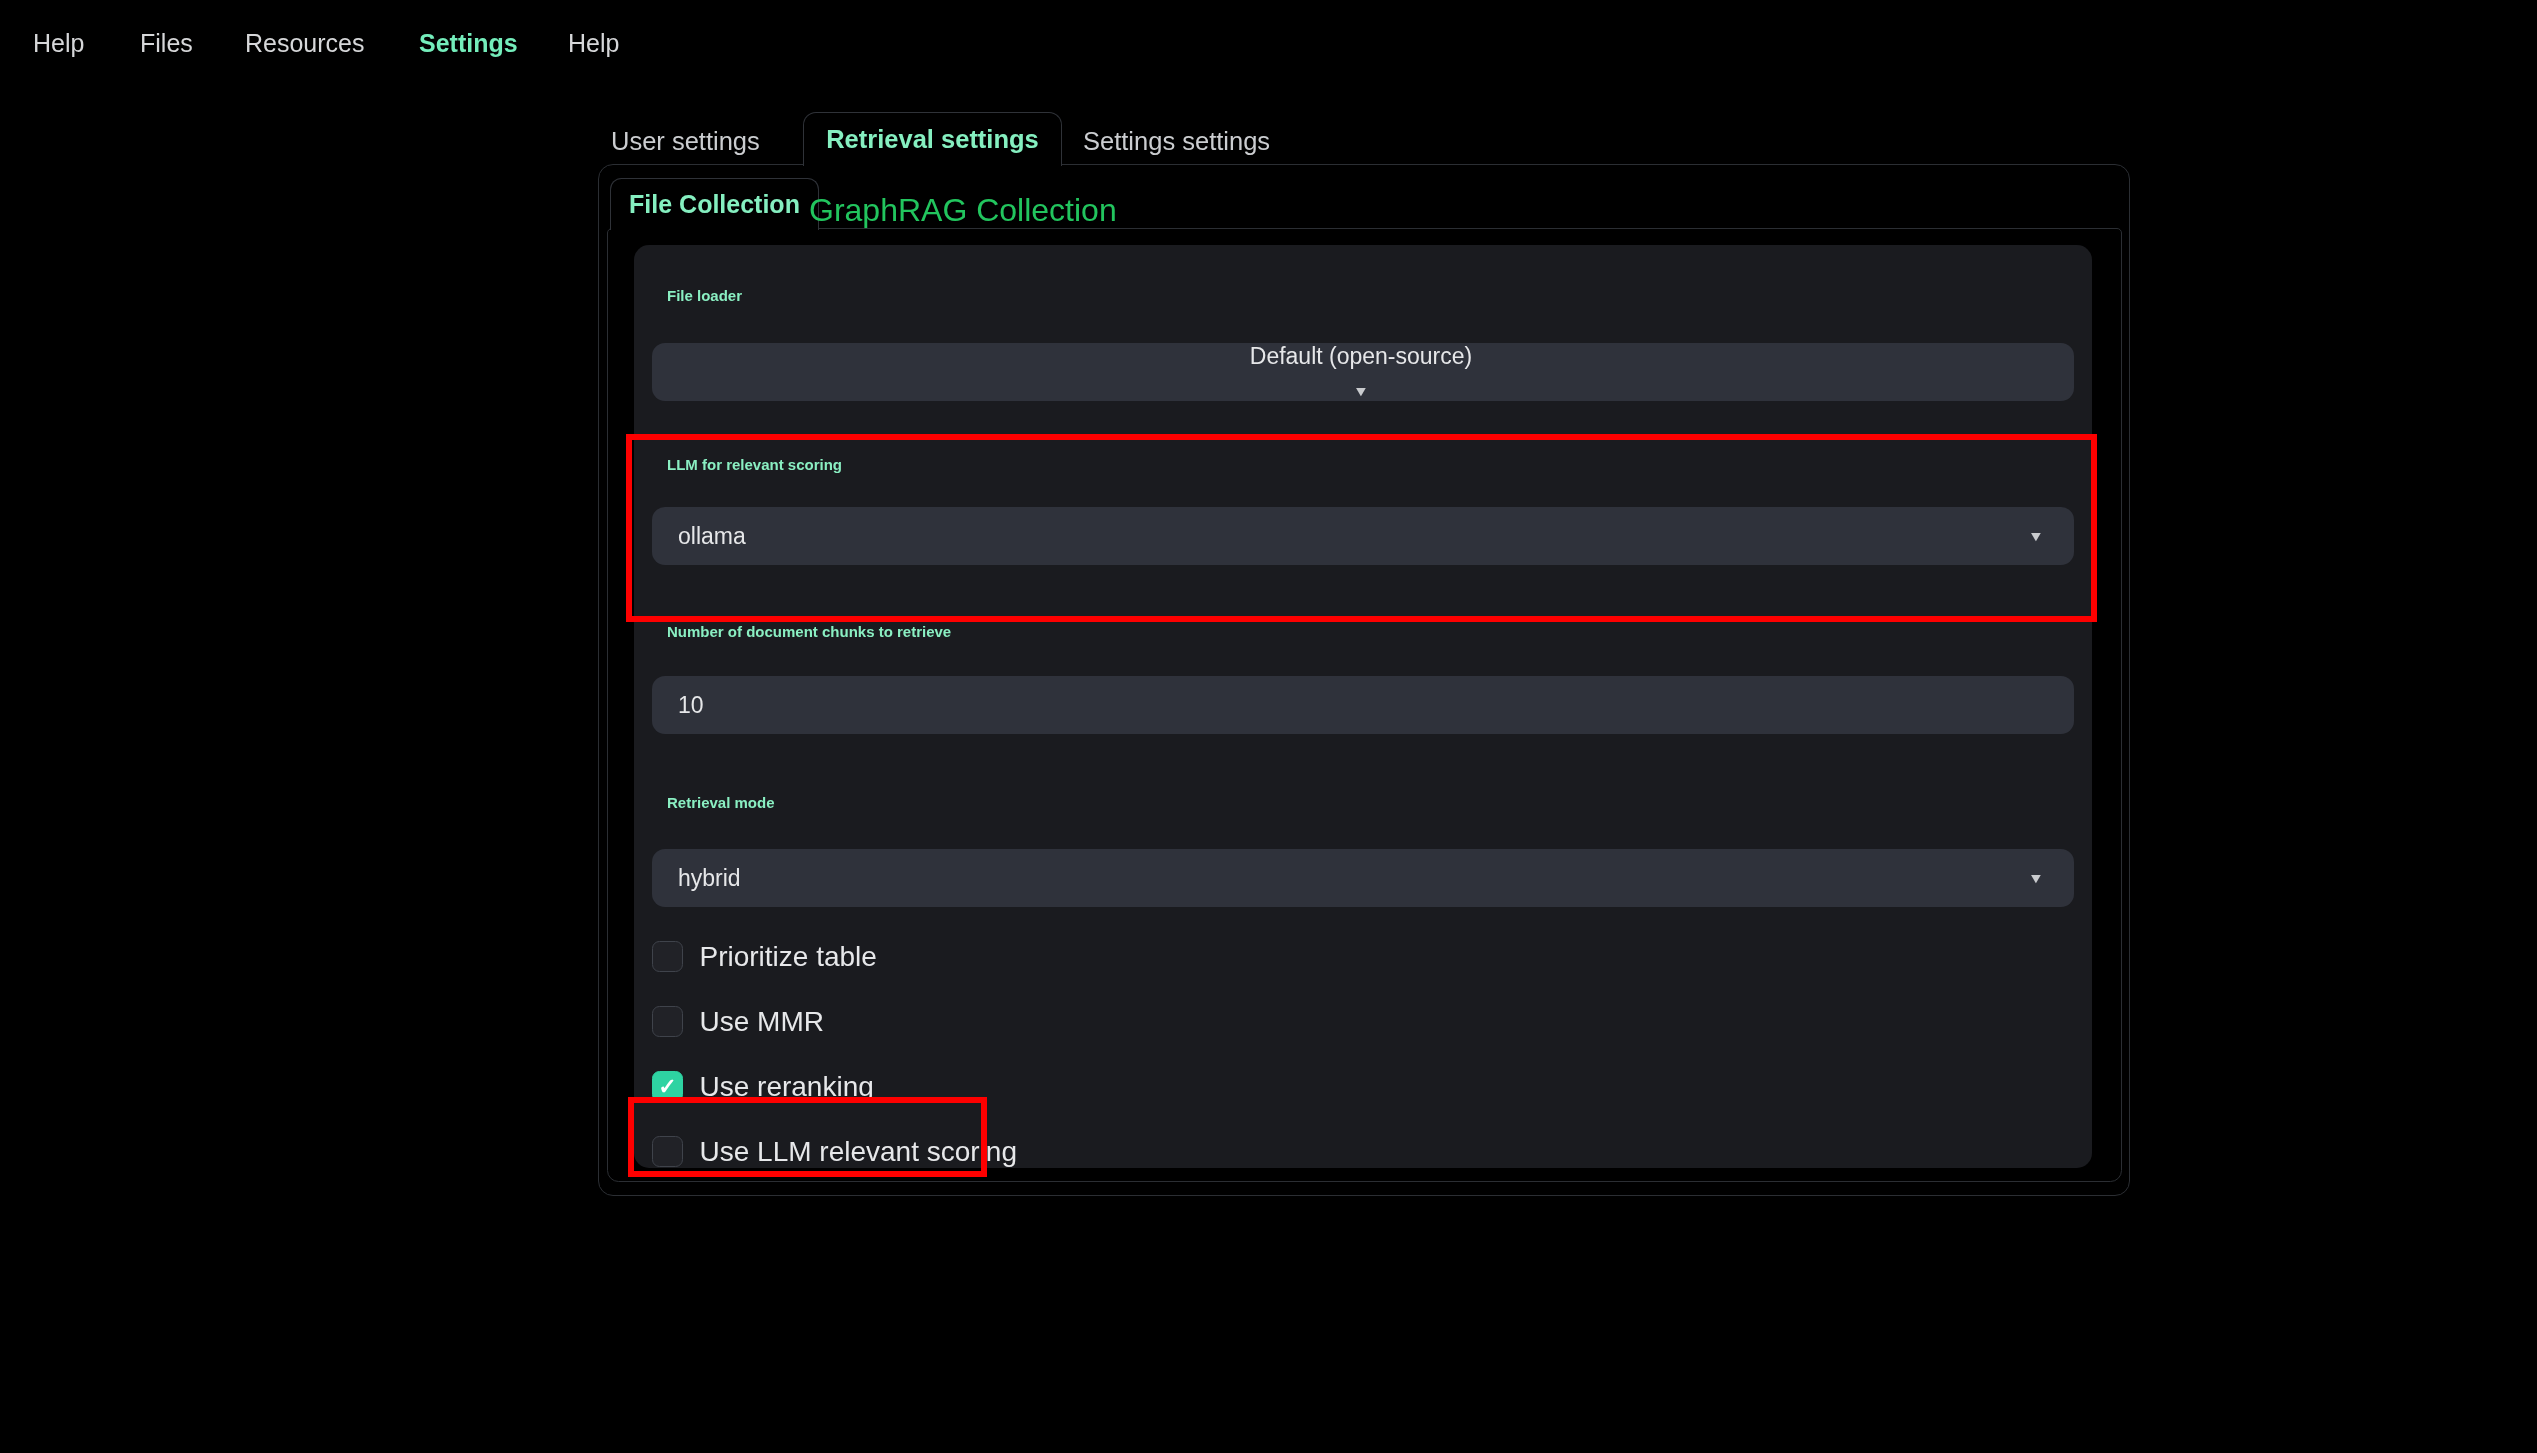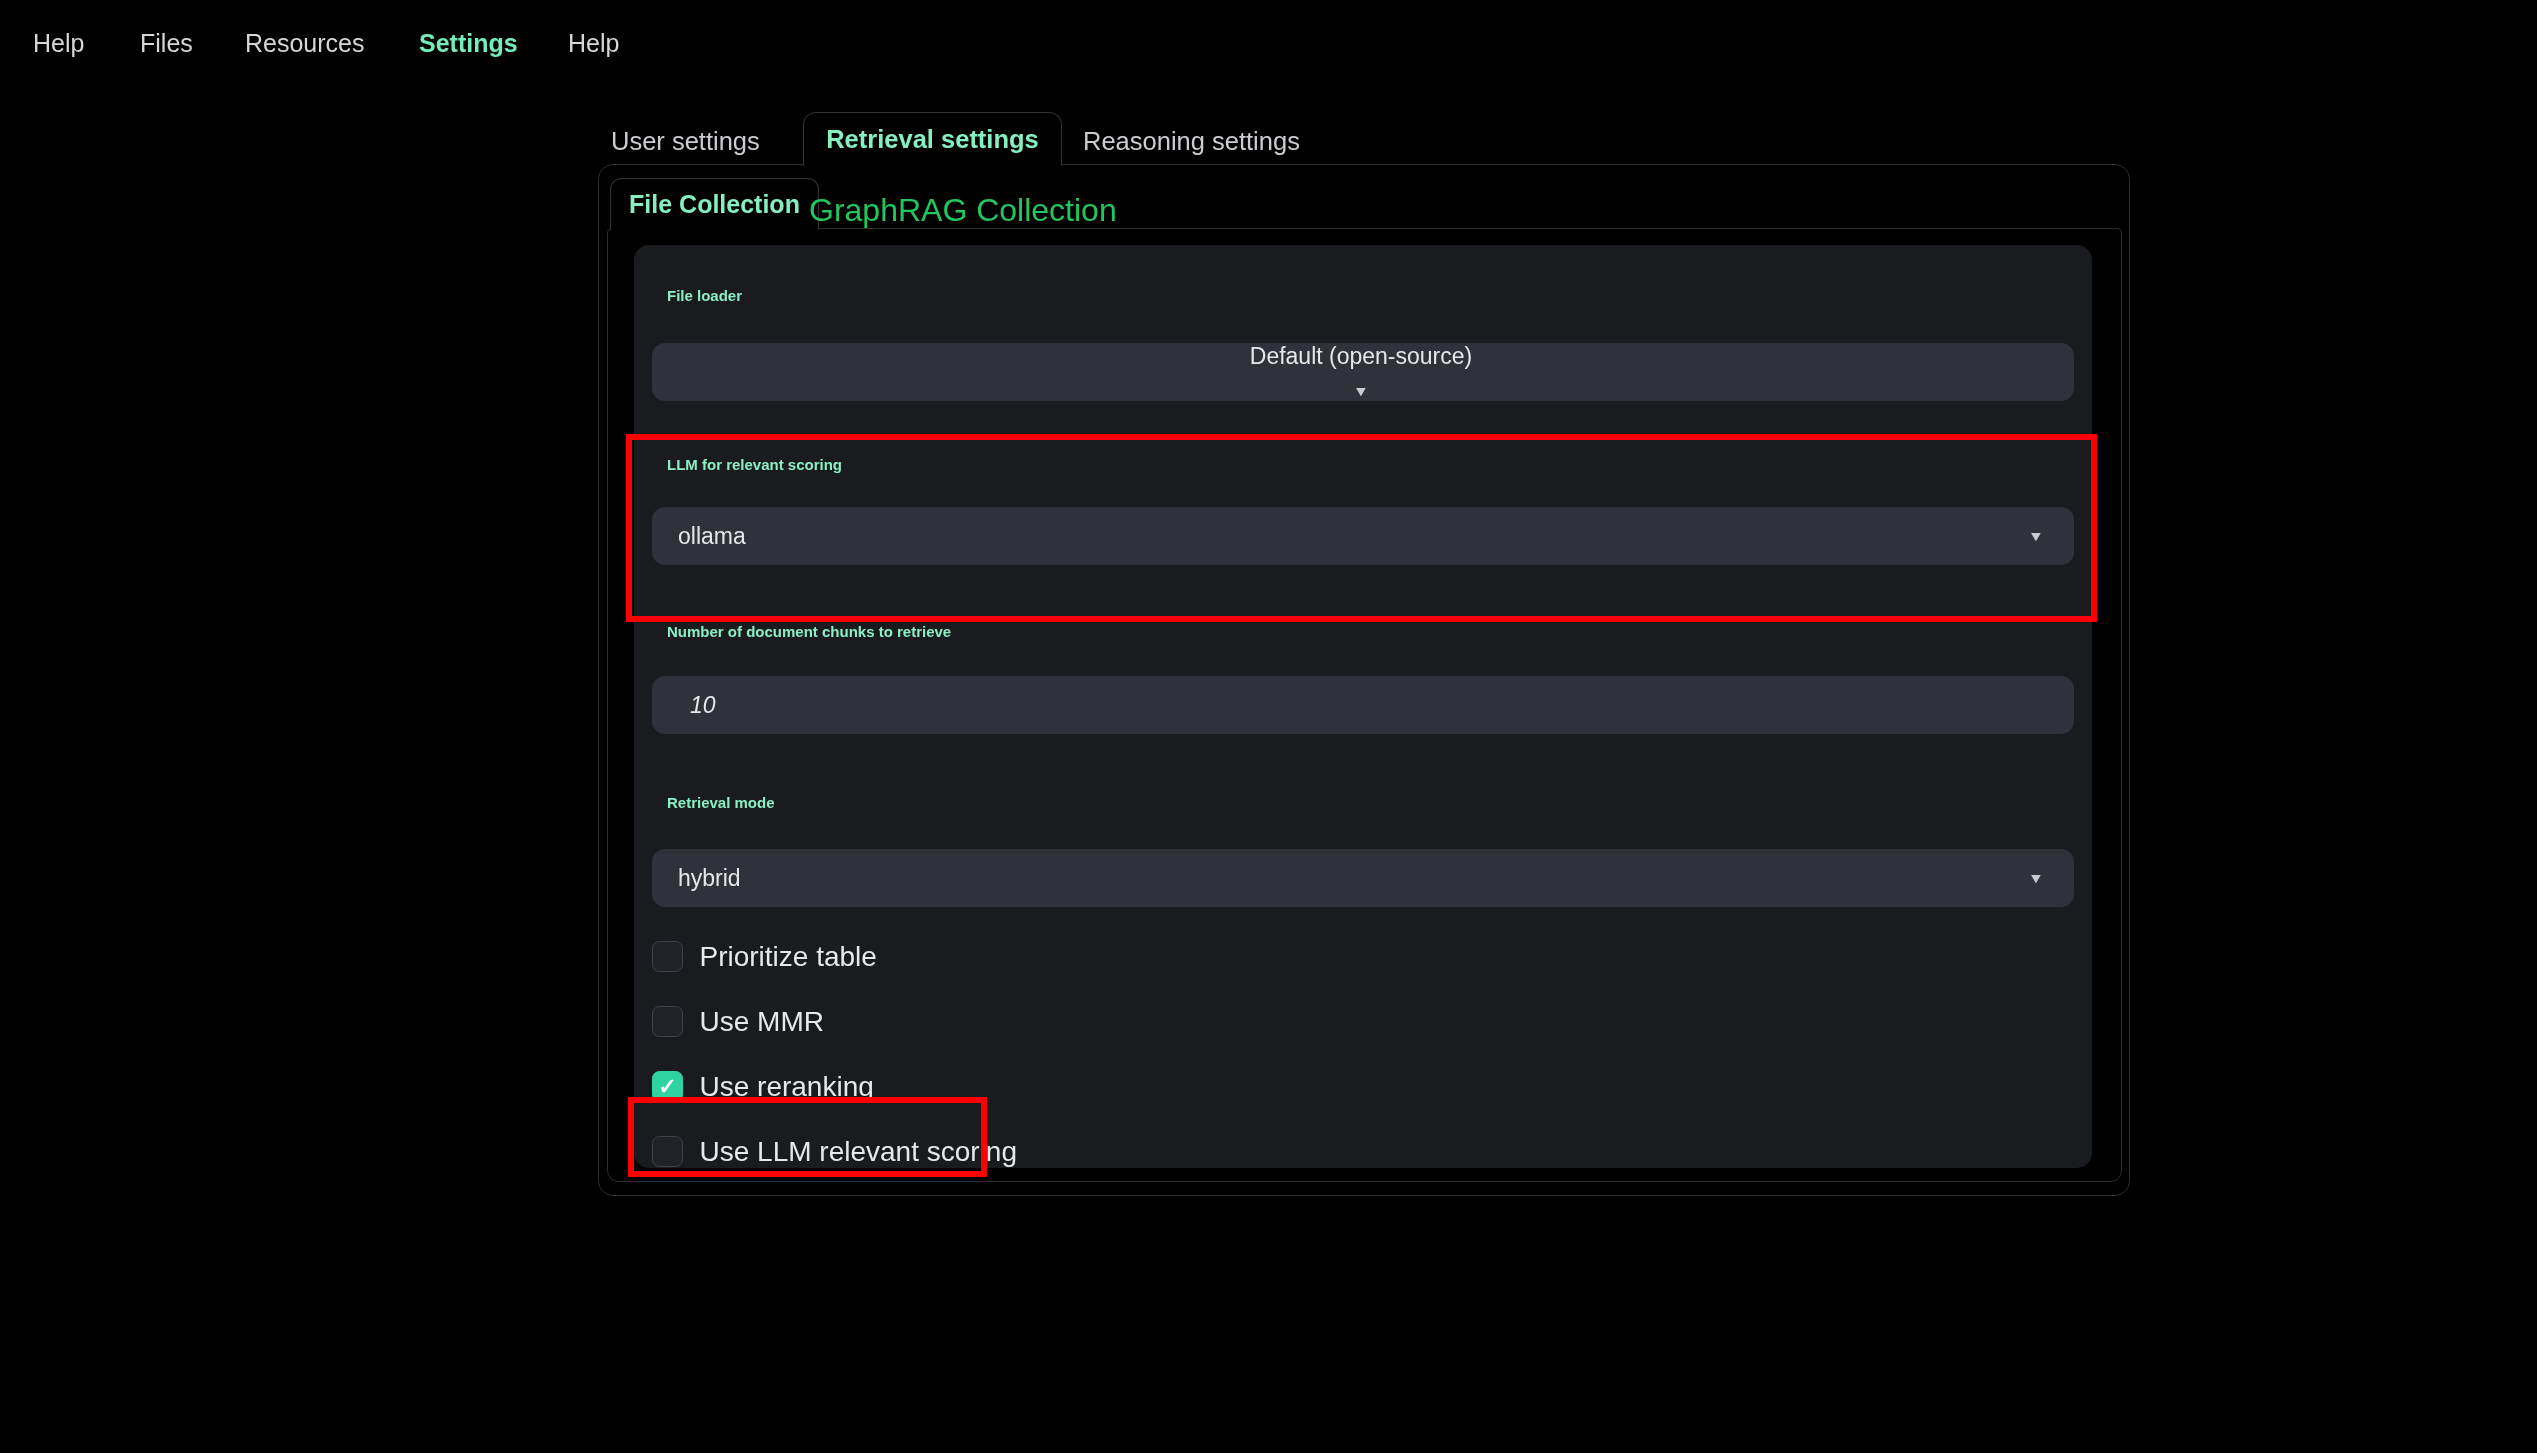--- a/index.html
+++ b/index.html
@@ -52,22 +52,22 @@
     position:absolute; left:18px; width:1422px; height:58px;
     background:#2f323b; border-radius:13px;
     display:flex; align-items:center; padding:0 30px 0 26px;
     font-size:23px; color:#e6e7e9; cursor:pointer;
   }
   .field-box .grow { flex:1; }
   .caret { font-size:16.5px; color:#c9cbce; transform:scaleY(0.85); }
   input.field-input {
     position:absolute; left:18px; width:1422px; height:58px;
     background:#2f323b; border:none; border-radius:13px;
-    padding:0 38px; font-size:23px; color:#e6e7e9;
-    font-family:"Liberation Sans", sans-serif; outline:none;font-style:italic;
+    padding:0 26px; font-size:23px; color:#e6e7e9;
+    font-family:"Liberation Sans", sans-serif; outline:none;
   }
 
   
   .cb-row { position:absolute; left:18px; height:33px; display:flex; align-items:center; cursor:pointer; }
   .cb-box {
     width:31px; height:31px; border-radius:7.4px;
     background:#212227; border:1.6px solid #3f434b; flex:0 0 auto;
     display:flex; align-items:center; justify-content:center;
   }
   .cb-box.checked { background:#2ed3a2; border-color:#2ed3a2; }
@@ -97,21 +97,21 @@
   <div class="nav-item" style="left:33px;">Help</div>
   <div class="nav-item" style="left:140px;">Files</div>
   <div class="nav-item" style="left:245px;">Resources</div>
   <div class="nav-item active" style="left:419px;">Settings</div>
   <div class="nav-item" style="left:568px;">Help</div>
 
   <div class="tab-label" style="left:611px;">User settings</div>
   <div class="tab-active-box">
     <span>Retrieval settings</span>
   </div>
-  <div class="tab-label" style="left:1083px;">Reasoning settings</div>
+  <div class="tab-label" style="left:1083px;">Settings settings</div>
 
   <div class="outer-panel"></div>
 
   <div class="subtab-active-box">
     <span>File Collection</span>
   </div>
   <div class="subtab-label">GraphRAG Collection</div>
 
   <div class="inner-panel"></div>
 

